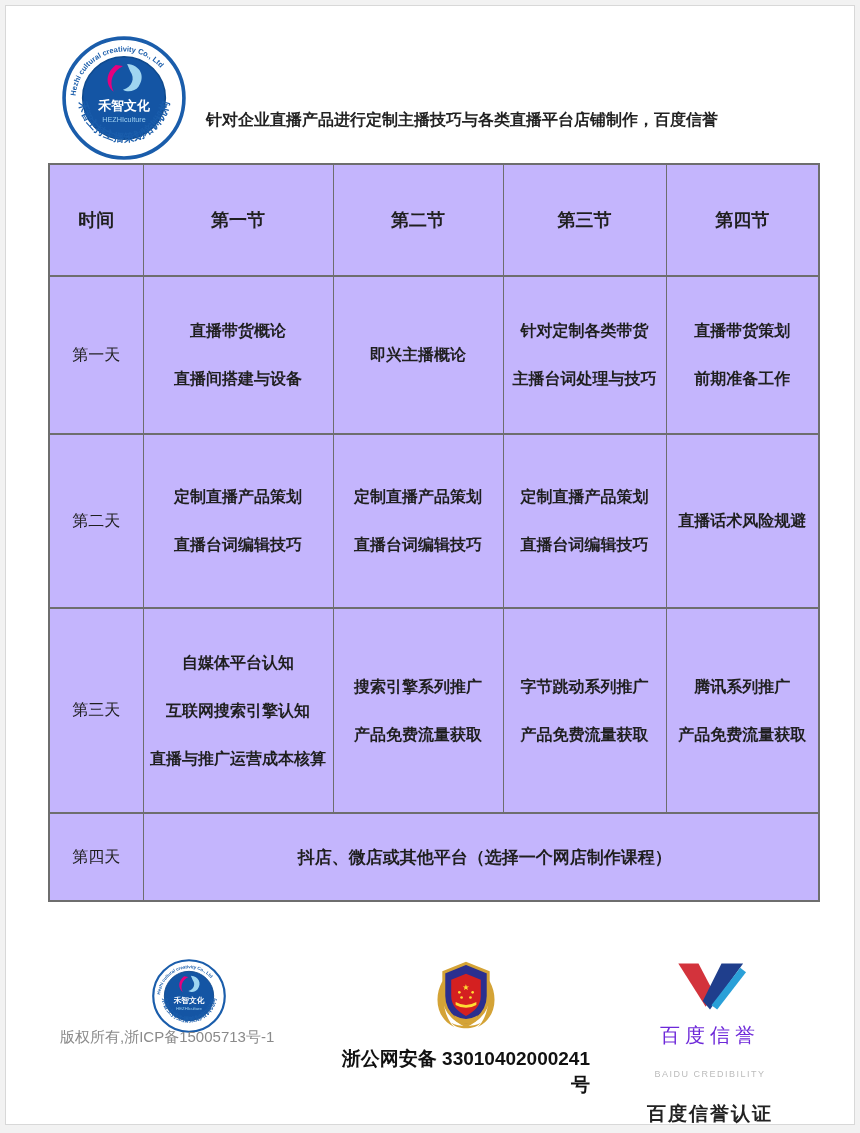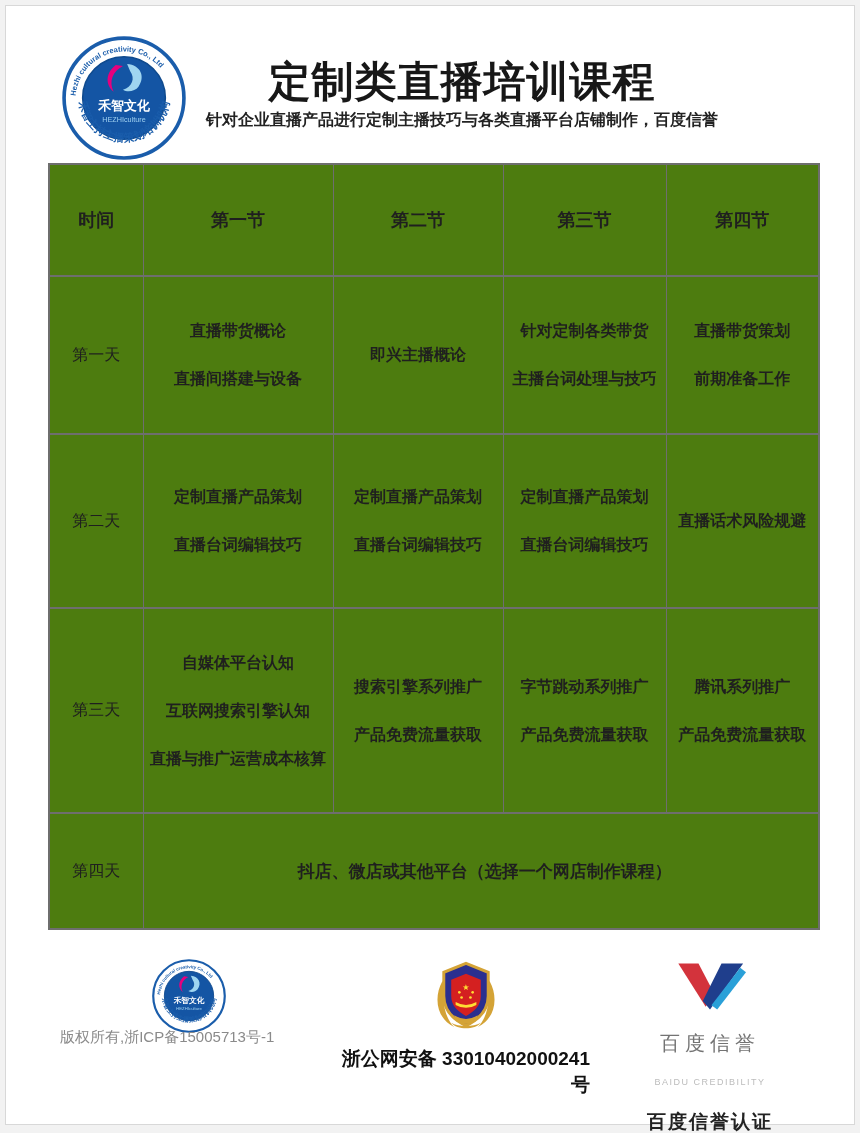--- a/index.html
+++ b/index.html
@@ -8,44 +8,44 @@
   .sheet{position:absolute;left:5px;top:5px;right:5px;bottom:8px;background:#ffffff;
          border:1px solid #d8d8d8;}
   
   .hz-logo{position:absolute;left:62px;top:36px;}
   .doc-title{position:absolute;left:64px;right:0;top:54px;text-align:center;
              font-size:42px;font-weight:bold;letter-spacing:1px;color:#171717;}
   .doc-subtitle{position:absolute;left:64px;right:0;top:110px;text-align:center;
                 font-size:16px;font-weight:bold;color:#222;}
   
   .course-table{position:absolute;left:48px;top:163px;border-collapse:collapse;
-                table-layout:fixed;width:770px;background:#4d7c0f;}
+                table-layout:fixed;width:770px;background:#c4b5fd;}
   .course-table th,.course-table td{border-style:solid;border-color:#6e6e6e;
                 border-width:2px 1px;text-align:center;vertical-align:middle;
                 padding:0 2px;overflow:hidden;}
   .course-table{border:2px solid #6e6e6e;}
   .r-head{height:112px;}
   .r-1{height:158px;}
   .r-2{height:174px;}
   .r-3{height:205px;}
-  .r-4{height:116px;}
+  .r-4{height:88px;}
   .col-head{font-size:18px;font-weight:bold;}
   .day-label{font-size:16px;font-weight:normal;}
   .ln{line-height:48px;font-size:16px;font-weight:bold;white-space:nowrap;}
   .merged-cell{text-align:left;padding-left:10px !important;
                font-size:17px;font-weight:bold;}
   
   .footer-left-logo{position:absolute;left:152px;top:959px;}
   .copyright{position:absolute;left:60px;width:260px;top:1028px;
              font-size:15px;color:#8a8a8a;}
   .police-badge{position:absolute;left:428px;top:959px;}
   .police-filing{position:absolute;left:340px;width:250px;top:1046px;text-align:right;
                  font-size:19px;font-weight:bold;color:#111;}
   .baidu-block{position:absolute;left:622px;width:176px;top:962px;text-align:center;}
-  .baidu-brand-cn{font-size:20px;color:#737373;letter-spacing:5px;margin-top:12px;}
+  .baidu-brand-cn{font-size:20px;color:#6d28d9;letter-spacing:5px;margin-top:4px;}
   .baidu-brand-en{font-size:9px;color:#bcbcbc;letter-spacing:1.5px;margin-top:20px;}
   .baidu-caption{font-size:19px;color:#222;font-weight:600;letter-spacing:2px;margin-top:22px;}
   svg text{font-family:"Liberation Sans","DejaVu Sans",sans-serif;}
 </style>
 </head>
 <body>
 
 <div class="page">
   <div class="sheet"></div>
 
@@ -61,21 +61,20 @@
     </text>
     <text font-size="10.5" fill="#1a5dab" font-weight="bold">
       <textPath href="#arcBotA" startOffset="6">禾智主持主播策划培训机构</textPath>
     </text>
     <path d="M52,28 C43,35 41,46 50,54 C45,44 49,34 59,29 Z" fill="#e6007e"></path>
     <path d="M63,27 C76,28 81,39 74,49 C71,53 64,55 59,52 C68,49 71,41 66,34 Z" fill="#9fd5f0"></path>
     <text x="60" y="72" text-anchor="middle" font-size="12.5" font-weight="bold" fill="#ffffff">禾智文化</text>
     <text x="60" y="83" text-anchor="middle" font-size="7" fill="#9fd0f0">HEZHIculture</text>
   </svg>
 
-  <div class="doc-title">定制类直播培训课程</div>
   <div class="doc-subtitle">针对企业直播产品进行定制主播技巧与各类直播平台店铺制作，百度信誉</div>
 
   <table class="course-table">
     <colgroup>
       <col style="width:94px">
         <col style="width:190px">
         <col style="width:170px">
       <col style="width:163px">
         <col style="width:153px">
     </colgroup>

